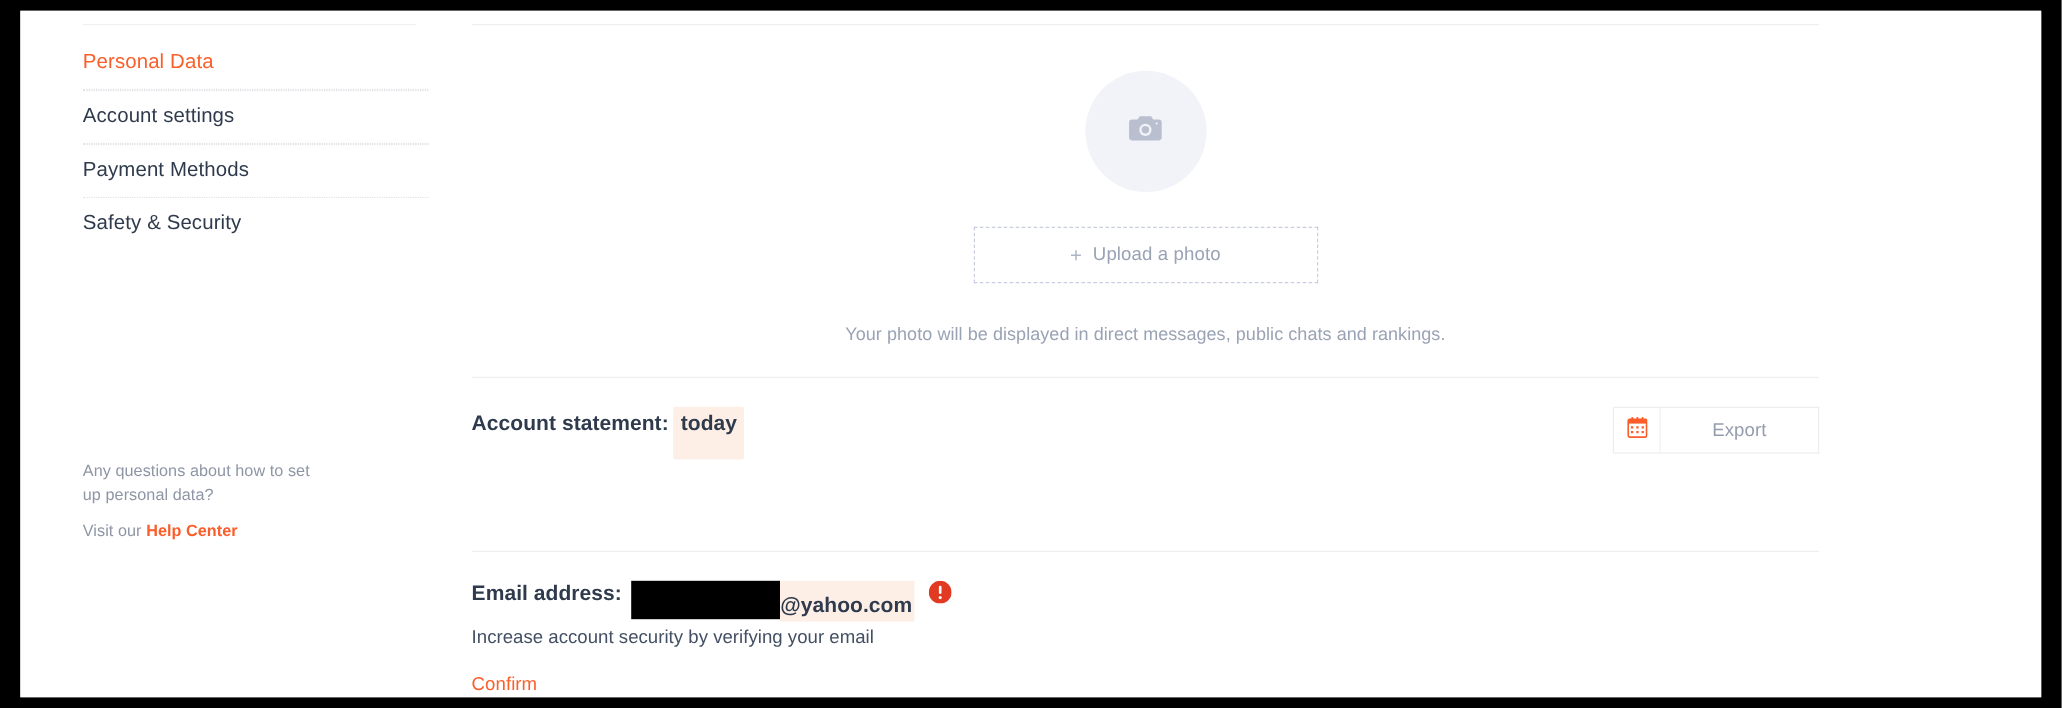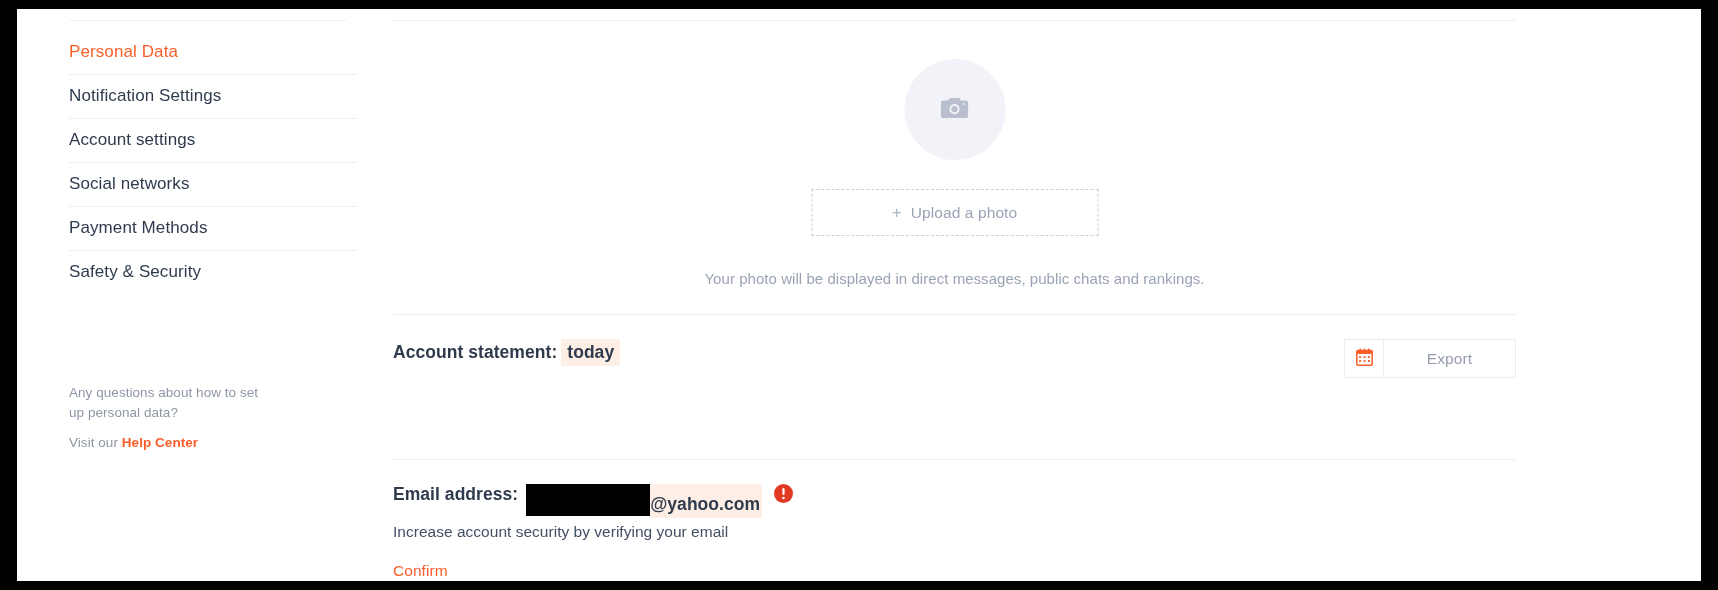--- a/index.html
+++ b/index.html
@@ -200,21 +200,21 @@
     font-weight: bold;
     color: #2f3b4d;
     letter-spacing: 0.05px;
     line-height: 22px;
   }
 
   .pill {
     display: inline-block;
     background: #fdeee6;
     color: #2f3b4d;
-    padding: 2px 6px 3px 6px;
+    padding: 2px 6px 20px 6px;
     margin-left: 4px;
     border-radius: 2px;
   }
 
   .stmt-desc {
     margin-top: 12px;
     font-size: 15.5px;
     line-height: 22px;
     color: #434f63;
     max-width: 420px;
@@ -328,33 +328,27 @@
 
   <div class="sidebar">
     <div class="side-top-rule"></div>
 
     <div class="nav">
       <div class="nav-item active">
         <span>Personal Data</span>
       </div>
       <div class="nav-sep"></div>
 
-      <div class="nav-item">
-        <span>Notification Settings</span>
-      </div>
       <div class="nav-sep"></div>
 
       <div class="nav-item">
         <span>Account settings</span>
       </div>
       <div class="nav-sep"></div>
 
-      <div class="nav-item">
-        <span>Social networks</span>
-      </div>
       <div class="nav-sep"></div>
 
       <div class="nav-item">
         <span>Payment Methods</span>
       </div>
       <div class="nav-sep"></div>
 
       <div class="nav-item">
         <span>Safety &amp; Security</span>
       </div>

